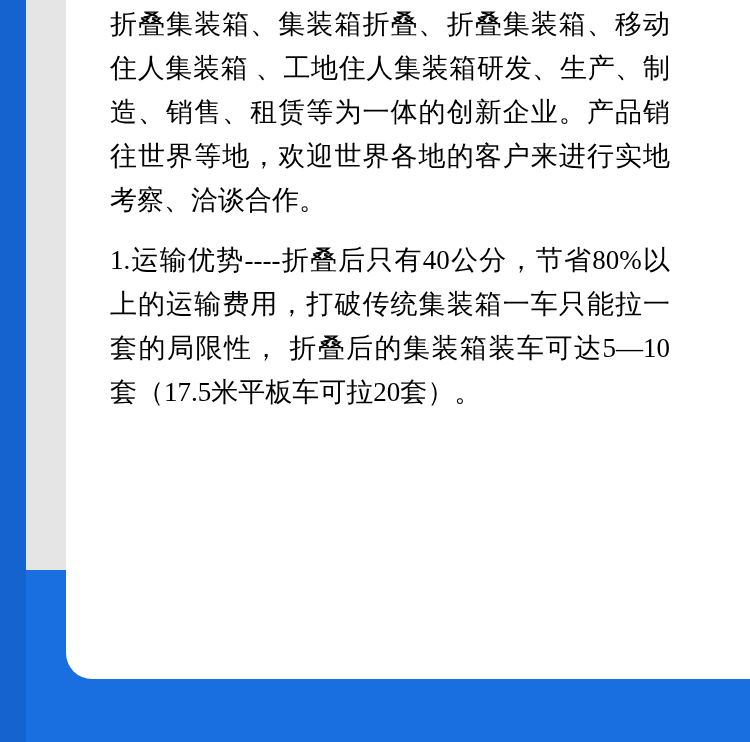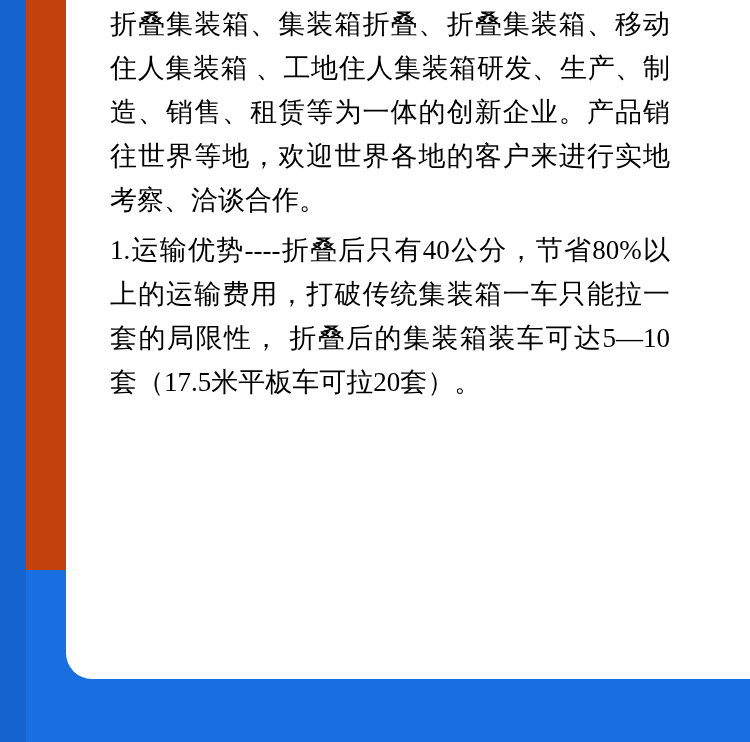--- a/index.html
+++ b/index.html
@@ -10,21 +10,21 @@
     width: 750px;
     height: 742px;
     background: #1a6fe0;
     font-family: "Liberation Sans", sans-serif;
     overflow: hidden;
   }
   .page {
     position: relative;
     width: 750px;
     height: 570px;
-    background: #c2410c;
+    background: #e5e5e5;
   }
   
   .left-edge {
     position: absolute;
     left: 0;
     top: 0;
     width: 26px;
     height: 742px;
     background: #1463cf;
   }
@@ -51,21 +51,21 @@
     line-height: 44px;
     color: #000000;
     text-align: justify;
     text-justify: inter-ideograph;
     margin: 0;
   }
   .para.first {
     margin-top: 2px;
   }
   .para + .para {
-    margin-top: 6px;
+    margin-top: 16px;
   }
 </style>
 </head>
 <body>
 
 <div class="page">
 
   <div class="left-edge"></div>
 
   <div class="card"></div>

